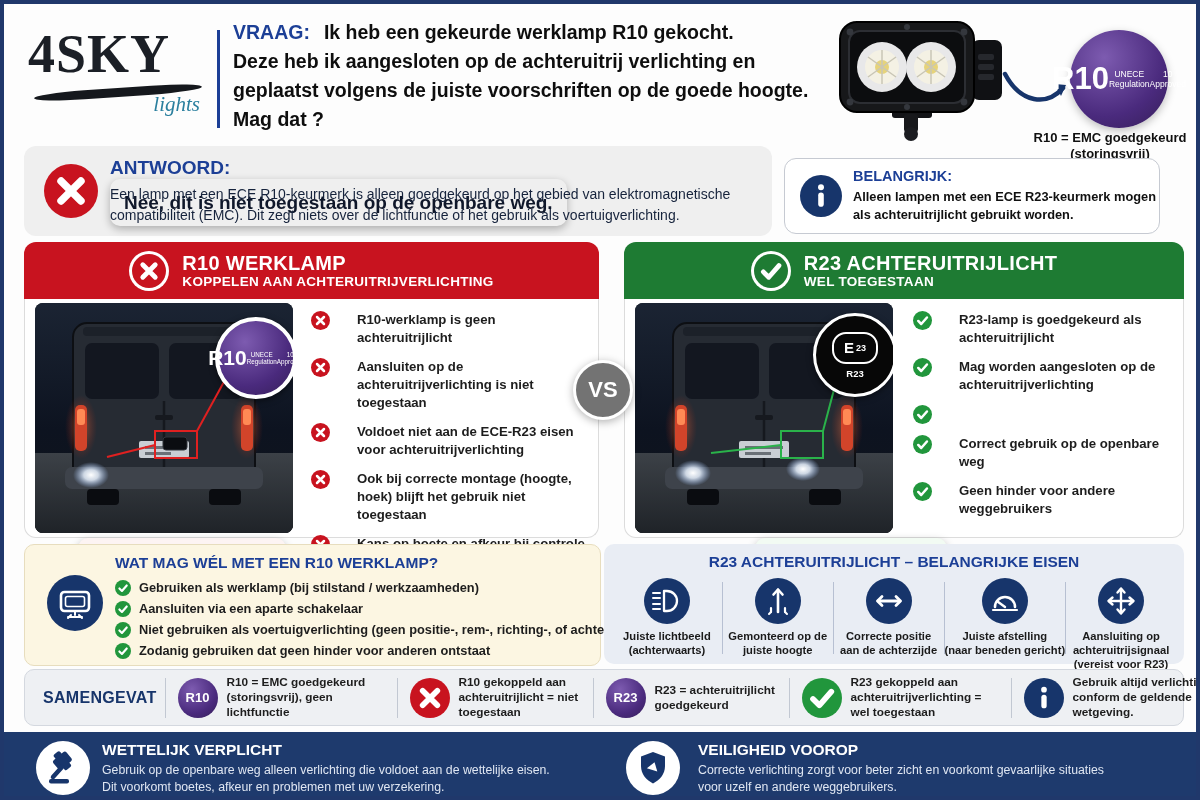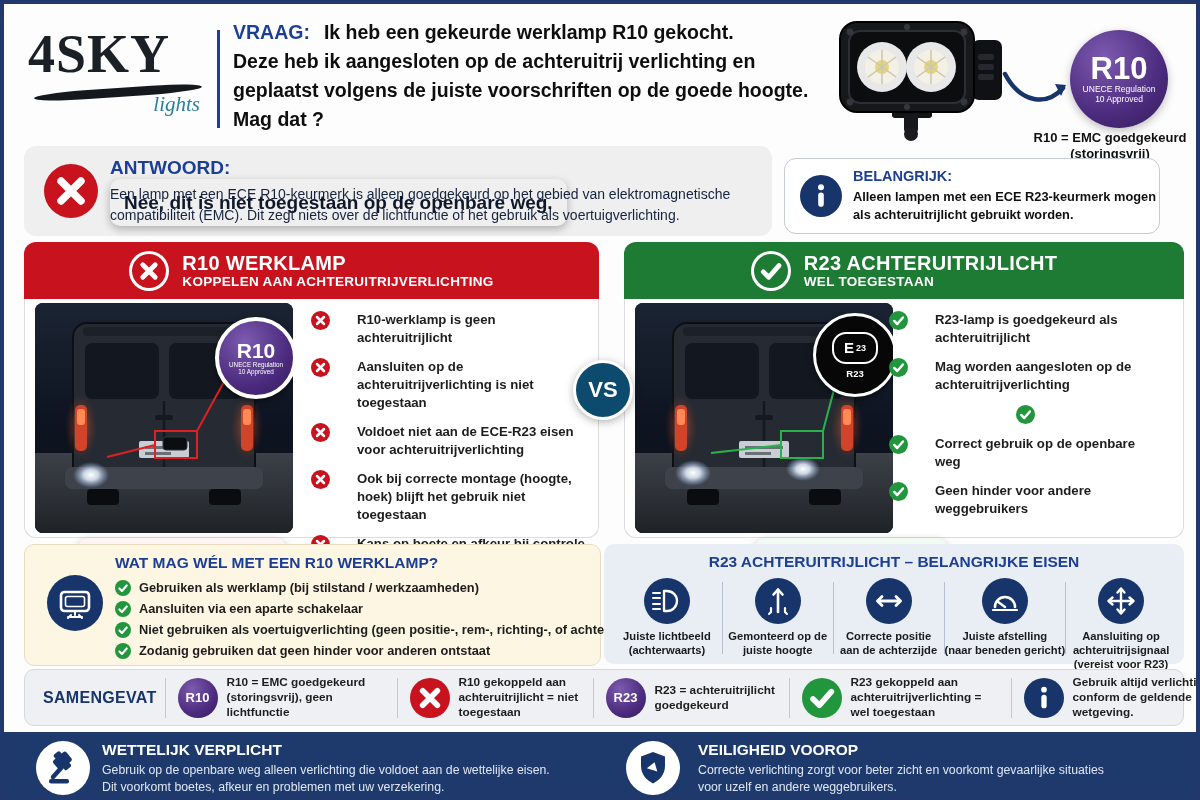--- a/index.html
+++ b/index.html
@@ -17,21 +17,21 @@
                transform:rotate(-4deg);border-radius:60%/100%;}
   .logo-sub{position:absolute;right:14px;top:66px;font-family:"Liberation Serif",serif;
             font-style:italic;font-size:21px;color:#2a7f9e;}
   .hdr-divider{left:213px;top:26px;width:3px;height:98px;background:#1c3f96;}
   .question{left:229px;top:14px;width:610px;font-size:19.5px;font-weight:bold;line-height:29px;color:#0e0e0e;}
   .q-label{color:#1c3f96;margin-right:14px;}
 
   .lamp-img{left:828px;top:6px;}
   .curve-arrow{left:995px;top:62px;}
 
-  .badge-purple{border-radius:50%;display:flex;flex-direction:column;align-items:center;
+  .badge-purple{border-radius:50%;display:flex;flex-direction:row;align-items:center;
      justify-content:center;color:#fff;text-align:center;
      background:radial-gradient(circle at 35% 28%,#7d5bb0,#4a2a7d 62%,#351e57);}
   .r10-big{left:1066px;top:26px;width:98px;height:98px;box-shadow:0 3px 8px rgba(0,0,0,.25);}
   .r10-big .code{font-size:31px;font-weight:bold;line-height:30px;}
   .r10-big .sm{font-size:8.5px;line-height:10px;}
   .prod-caption{left:1018px;top:126px;width:176px;text-align:center;font-size:13px;
                 font-weight:bold;line-height:16px;color:#101010;}
 
   
   .answer-box{left:20px;top:142px;width:748px;height:90px;background:#efefef;border-radius:12px;}
@@ -57,21 +57,21 @@
   .panel-head .t2{font-size:13.5px;font-weight:bold;letter-spacing:.3px;line-height:16px;}
   .panel-body{position:absolute;left:0;top:57px;right:0;bottom:0;background:#fff;
               border:1px solid #dcdcdc;border-top:none;border-radius:0 0 12px 12px;box-sizing:border-box;}
   .hdr-ic{width:40px;height:40px;background:#fff;border-radius:50%;display:flex;
           align-items:center;justify-content:center;flex:0 0 auto;}
 
   .van-wrap{position:absolute;left:10px;top:4px;width:258px;height:230px;border-radius:8px;
             overflow:hidden;background:#0d1118;}
   .blist{position:absolute;top:12px;display:flex;flex-direction:column;gap:11px;}
   .blist-l{left:286px;width:282px;}
-  .blist-r{left:264px;width:272px;align-items:center;}
+  .blist-r{left:288px;width:272px;}
   .b-row{display:flex;gap:27px;align-items:flex-start;font-size:13.2px;line-height:18px;color:#1d1d1d;font-weight:600;}
   .b-row svg{flex:0 0 auto;margin-top:0px;}
 
   .r10-mini{left:180px;top:14px;width:74px;height:74px;border:4px solid #fff;
             box-shadow:0 2px 6px rgba(0,0,0,.5);}
   .r10-mini .code{font-size:21px;font-weight:bold;line-height:20px;}
   .r10-mini .sm{font-size:6.3px;line-height:7.5px;}
 
   .e23-badge{left:178px;top:10px;width:78px;height:78px;border-radius:50%;background:#070707;
              border:3px solid #fff;box-shadow:0 2px 6px rgba(0,0,0,.5);display:flex;
@@ -84,21 +84,21 @@
 
   .verdict{position:absolute;height:47px;border-radius:10px;display:flex;align-items:center;
            gap:10px;padding:0 14px;box-shadow:0 3px 9px rgba(0,0,0,.28);box-sizing:border-box;}
   .verdict .vt{font-size:16.5px;font-weight:bold;line-height:19px;}
   .verdict .vs2{font-size:13.5px;font-weight:bold;line-height:16px;color:#101010;}
   .verdict-left{left:53px;top:239px;width:208px;background:#fdf4f3;}
   .verdict-left .vt{color:#c8131f;}
   .verdict-right{left:130px;top:239px;width:192px;background:#f2fbf3;}
   .verdict-right .vt{color:#1e8c3a;}
 
-  .vs-circle{left:569px;top:356px;width:60px;height:60px;border-radius:50%;background:#0c4a6e;
+  .vs-circle{left:569px;top:356px;width:60px;height:60px;border-radius:50%;background:#737373;
              border:3px solid #fff;box-shadow:0 2px 8px rgba(0,0,0,.3);display:flex;align-items:center;
              justify-content:center;color:#fff;font-size:22px;font-weight:bold;z-index:5;box-sizing:border-box;}
 
   
   .usage-box{left:20px;top:540px;width:575px;height:120px;background:#fcf6e2;
              border:1px solid #e7ddbe;border-radius:10px;}
   .usage-icon{position:absolute;left:22px;top:30px;}
   .usage-title{position:absolute;left:90px;top:9px;font-size:15.5px;font-weight:bold;color:#1c3f96;}
   .usage-list{position:absolute;left:90px;top:34px;display:flex;flex-direction:column;gap:4px;}
   .u-row{display:flex;gap:8px;align-items:center;font-size:12.8px;color:#1d1d1d;font-weight:600;line-height:17px;}

